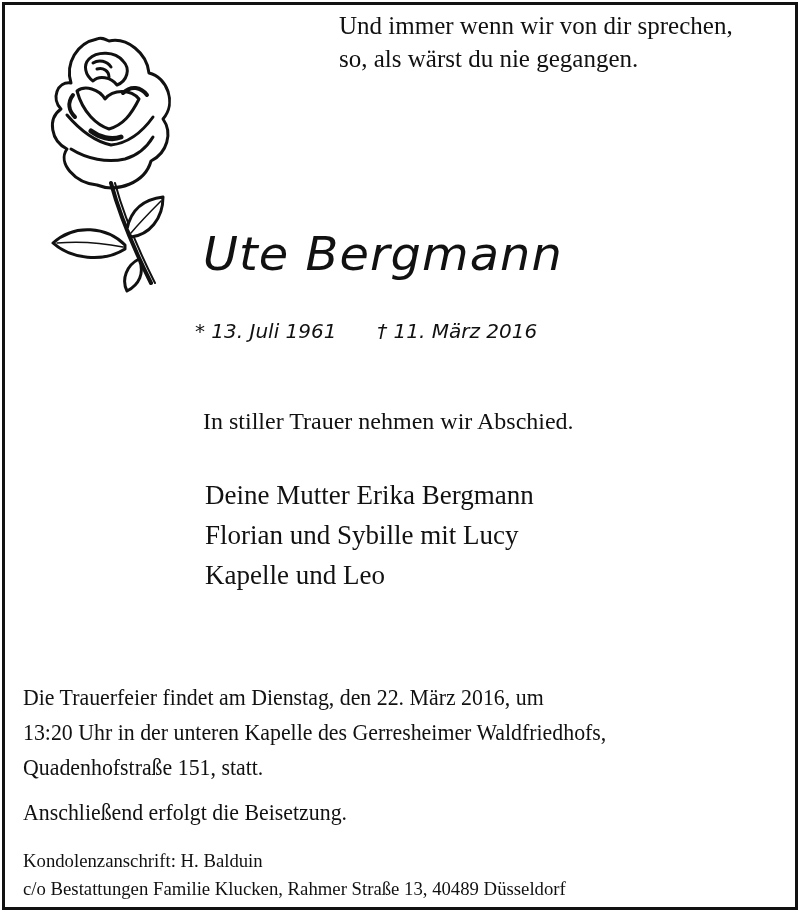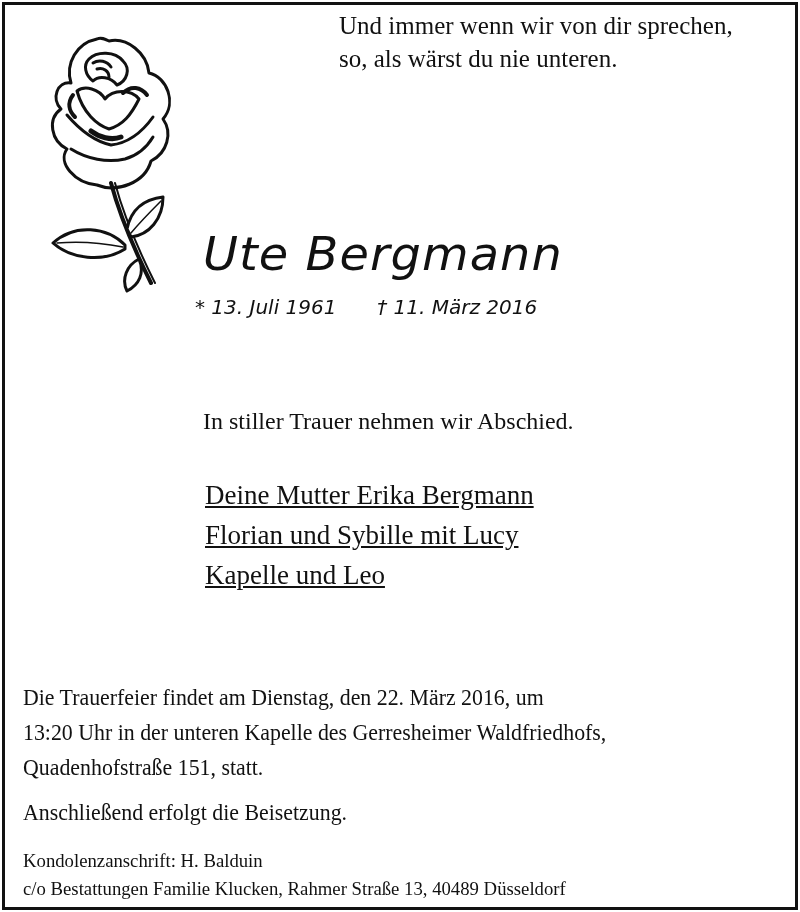--- a/index.html
+++ b/index.html
@@ -15,31 +15,31 @@
       font-size: 25px; line-height: 33px;
     }
     .poem div { white-space: nowrap; }
     .rose { position: absolute; left: 22px; top: 28px; width: 160px; height: 260px; }
     .name {
       position: absolute; left: 198px; top: 222px;
       font-size: 46px; font-style: italic; letter-spacing: 1px; font-weight: normal;
       transform: scaleX(1.04); transform-origin: left top;
     }
     .dates {
-      position: absolute; left: 190px; top: 290px; font-size: 20px; font-style: italic;
+      position: absolute; left: 190px; top: 314px; font-size: 20px; font-style: italic;
       white-space: nowrap;
     }
     .dates span.gap { display: inline-block; width: 28px; }
     .farewell {
       position: absolute; left: 198px; top: 403px; font-size: 24px; white-space: nowrap; text-align: center;
     }
     .family {
       position: absolute; left: 200px; top: 470px; font-size: 27px; line-height: 40px;
     }
-    .family div { white-space: nowrap; text-decoration: underline; }
+    .family div { white-space: nowrap; }
     .service {
       position: absolute; left: 18px; top: 675px; font-size: 23px; line-height: 35px;
       transform: scaleX(0.95); transform-origin: left top;
     }
     .service div { white-space: nowrap; }
     .burial {
       position: absolute; left: 18px; top: 795px; font-size: 23px;
       transform: scaleX(0.95); transform-origin: left top; white-space: nowrap;
     }
     .condolence {
@@ -73,21 +73,21 @@
     <path d="M104 200 C114 188,124 178,134 168" stroke-width="1.5"></path>
 
     <path d="M98 212 C80 194,48 190,26 210 C44 226,76 230,98 216 Z" fill="#fff"></path>
     <path d="M30 210 C52 208,76 210,96 214" stroke-width="1.5"></path>
 
     <path d="M112 226 C100 232,94 246,100 258 C112 252,118 240,112 226 Z" fill="#fff"></path>
   </svg>
 
   <div class="poem serif">
     <div>Und immer wenn wir von dir sprechen,</div>
-    <div>so, als wärst du nie unteren.</div>
+    <div>so, als wärst du nie gegangen.</div>
   </div>
 
   <div class="name script">Ute Bergmann</div>
 
   <div class="dates script">
     <span>*</span>
     <span>13. Juli 1961</span>
     <span class="gap"></span>
     <span>†</span>
     <span>11. März 2016</span>

